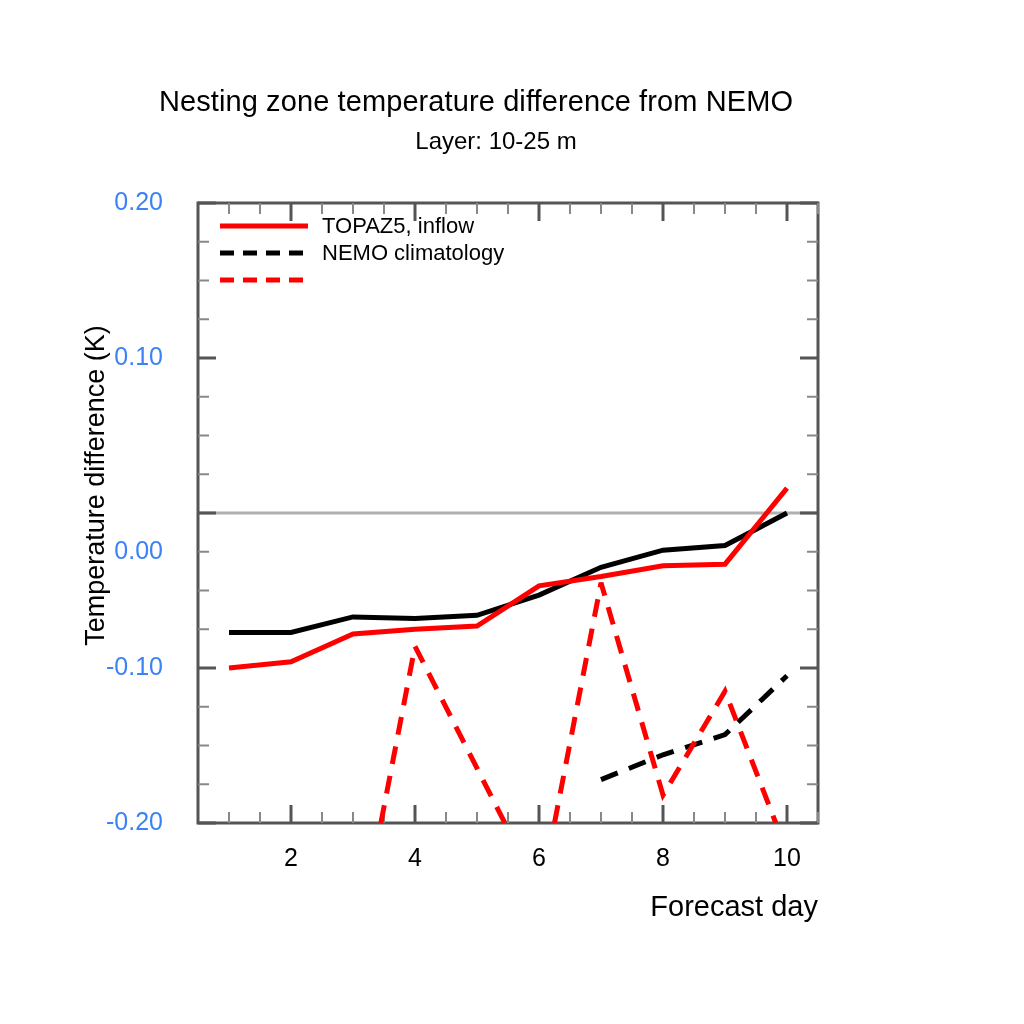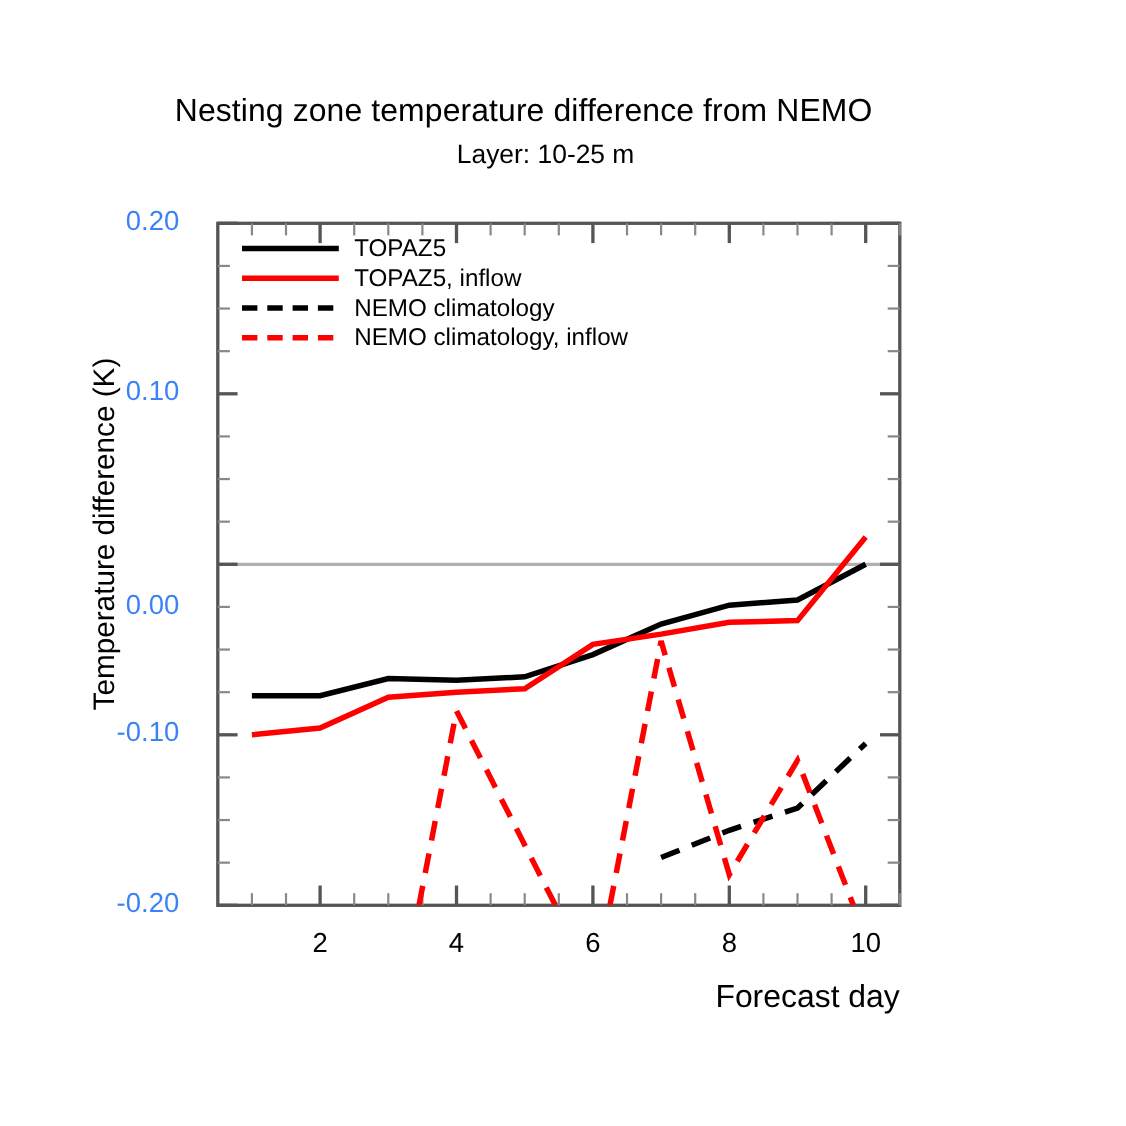--- a/index.html
+++ b/index.html
@@ -179,44 +179,35 @@
         <polyline points="601.0,779.6 663.0,754.8 725.0,734.6 787.0,675.8" fill="none" stroke="#000000" stroke-width="5" stroke-linejoin="miter" stroke-linecap="butt" stroke-dasharray="18,12"></polyline>
         <polyline points="380.9,823.0 415.0,646.3 504.9,823.0" fill="none" stroke="#ff0000" stroke-width="5" stroke-linejoin="miter" stroke-linecap="butt" stroke-dasharray="18,12"></polyline>
         <polyline points="554.5,823.0 601.0,582.8 663.0,795.1 725.0,691.3 775.8,823.0" fill="none" stroke="#ff0000" stroke-width="5" stroke-linejoin="miter" stroke-linecap="butt" stroke-dasharray="18,12"></polyline>
       </g>
     </svg>
 
   <div class="legend" id="legend">
       <div class="legend-row">
         <div class="legend-swatch">
           <svg width="92" height="18">
-            <line x1="2" y1="9" x2="90" y2="9" stroke="#000000" stroke-width="5"></line>
-          </svg>
-        </div>
-        <div class="legend-text">TOPAZ5</div>
-      </div>
-      <div class="legend-row">
-        <div class="legend-swatch">
-          <svg width="92" height="18">
             <line x1="2" y1="9" x2="90" y2="9" stroke="#ff0000" stroke-width="5"></line>
           </svg>
         </div>
         <div class="legend-text">TOPAZ5, inflow</div>
       </div>
       <div class="legend-row">
         <div class="legend-swatch">
           <svg width="92" height="18">
             <line x1="2" y1="9" x2="90" y2="9" stroke="#000000" stroke-width="5" stroke-dasharray="14,9"></line>
           </svg>
         </div>
         <div class="legend-text">NEMO climatology</div>
       </div>
       <div class="legend-row">
         <div class="legend-swatch">
           <svg width="92" height="18">
             <line x1="2" y1="9" x2="90" y2="9" stroke="#ff0000" stroke-width="5" stroke-dasharray="14,9"></line>
           </svg>
         </div>
-        <div class="legend-text">NEMO climatology, inflow</div>
       </div>
     </div>
 
 </div>
 
 </body></html>

